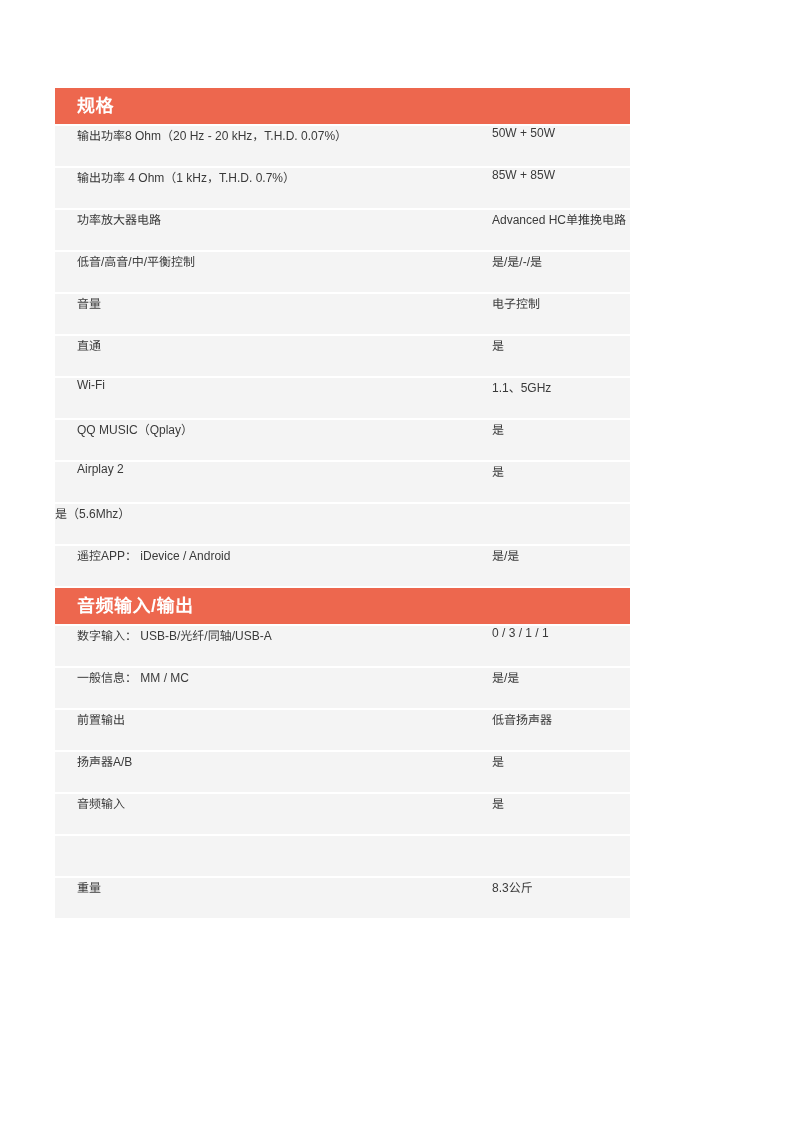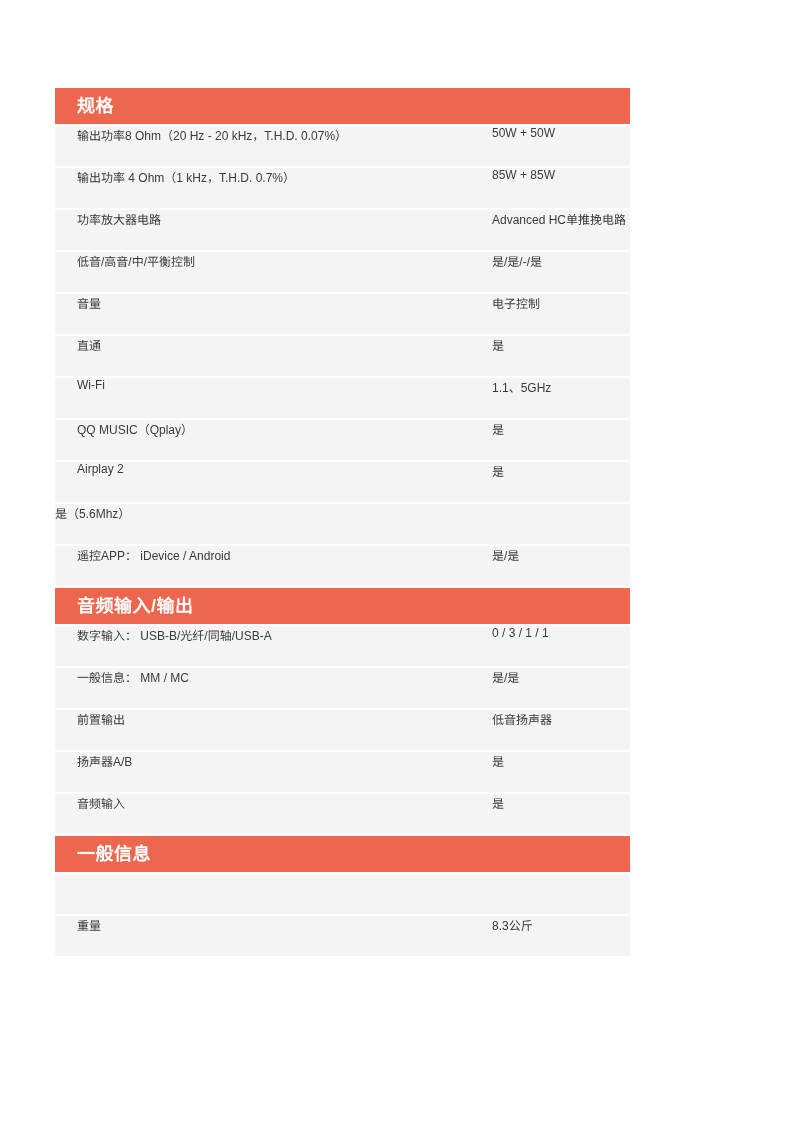--- a/index.html
+++ b/index.html
@@ -118,21 +118,20 @@
         <div class="spec-value">低音扬声器</div>
       </div>
       <div class="spec-row">
         <div class="spec-label">扬声器A/B</div>
         <div class="spec-value">是</div>
       </div>
       <div class="spec-row">
         <div class="spec-label">音频输入</div>
         <div class="spec-value">是</div>
       </div>
-      <div class="section-header">一般信息</div>
       <div class="spec-row">
       </div>
       <div class="spec-row">
         <div class="spec-label">重量</div>
         <div class="spec-value">8.3公斤</div>
       </div>
     </div>
 </div>
 
 </body></html>

